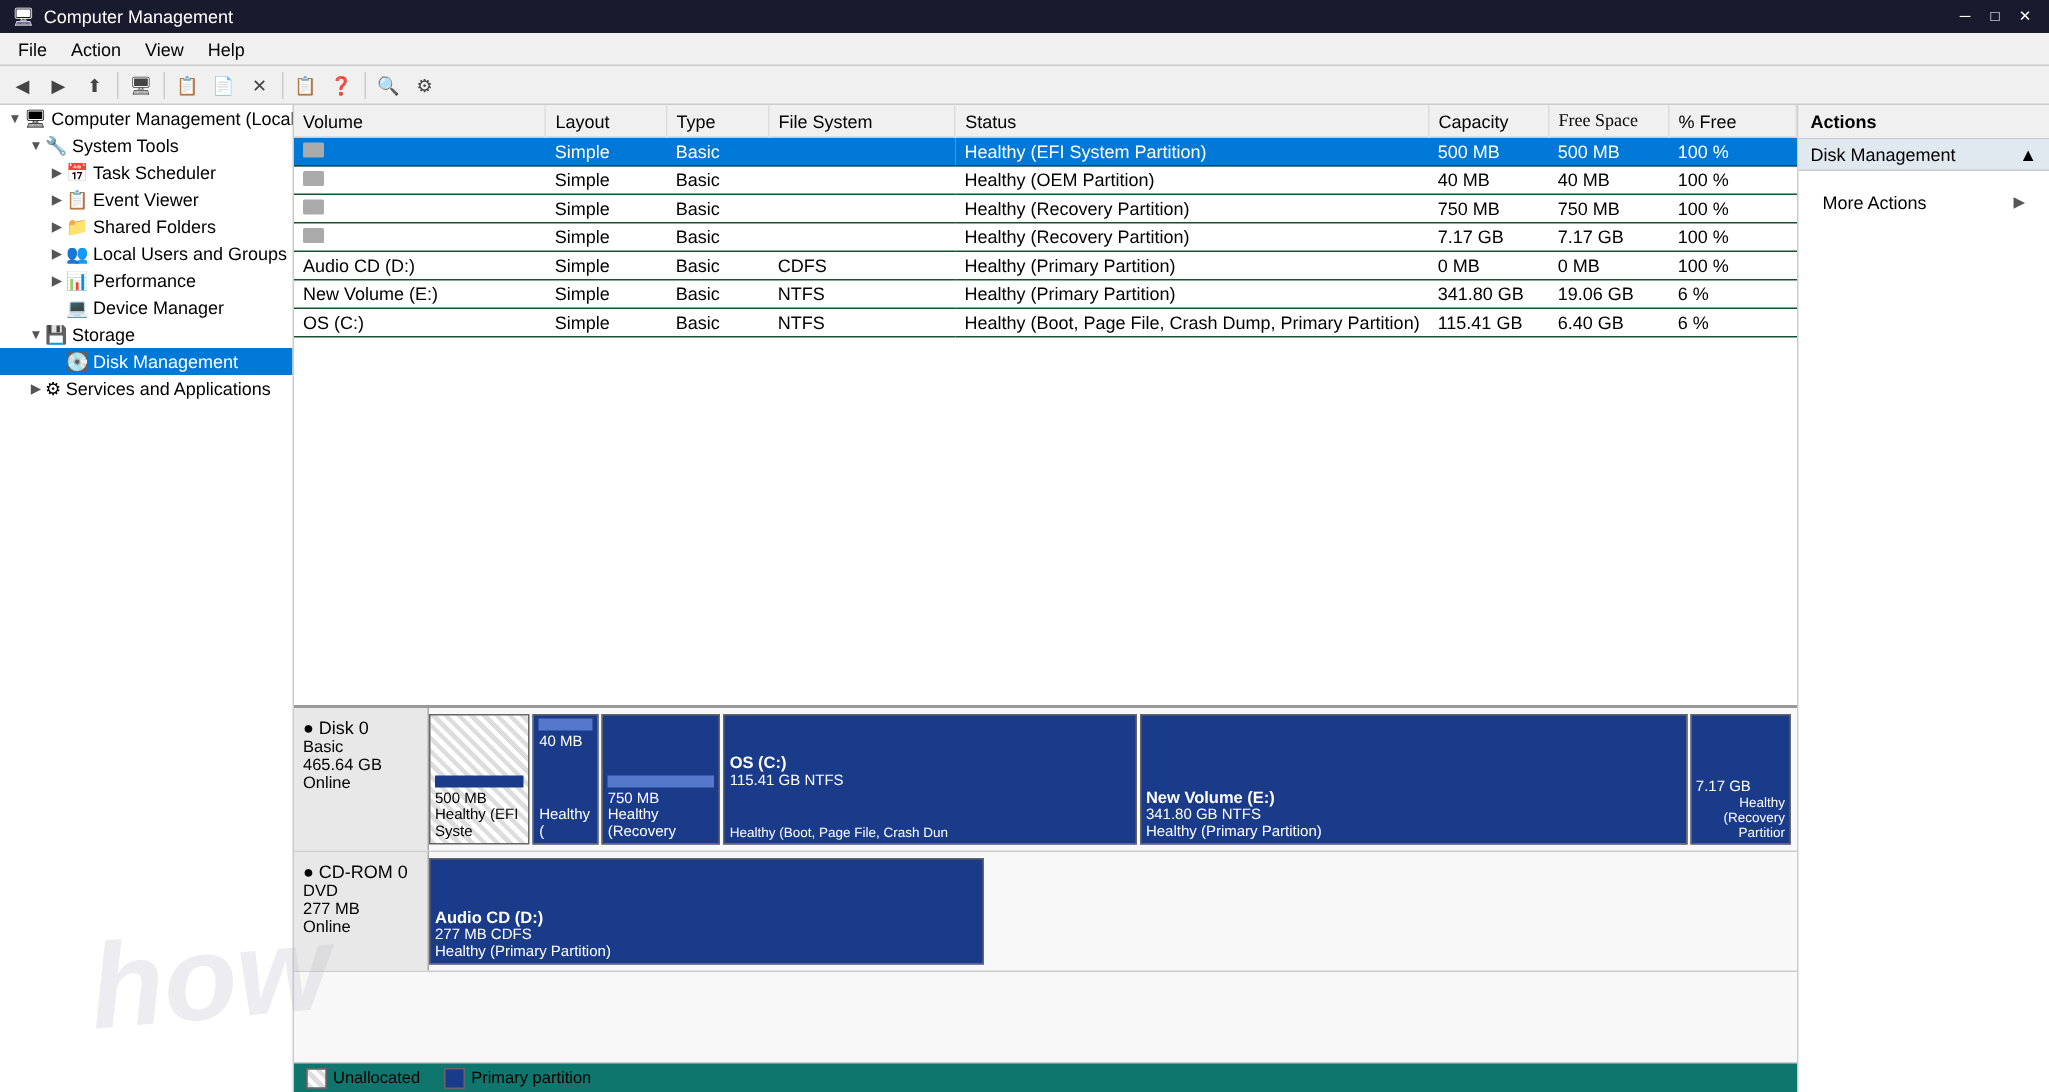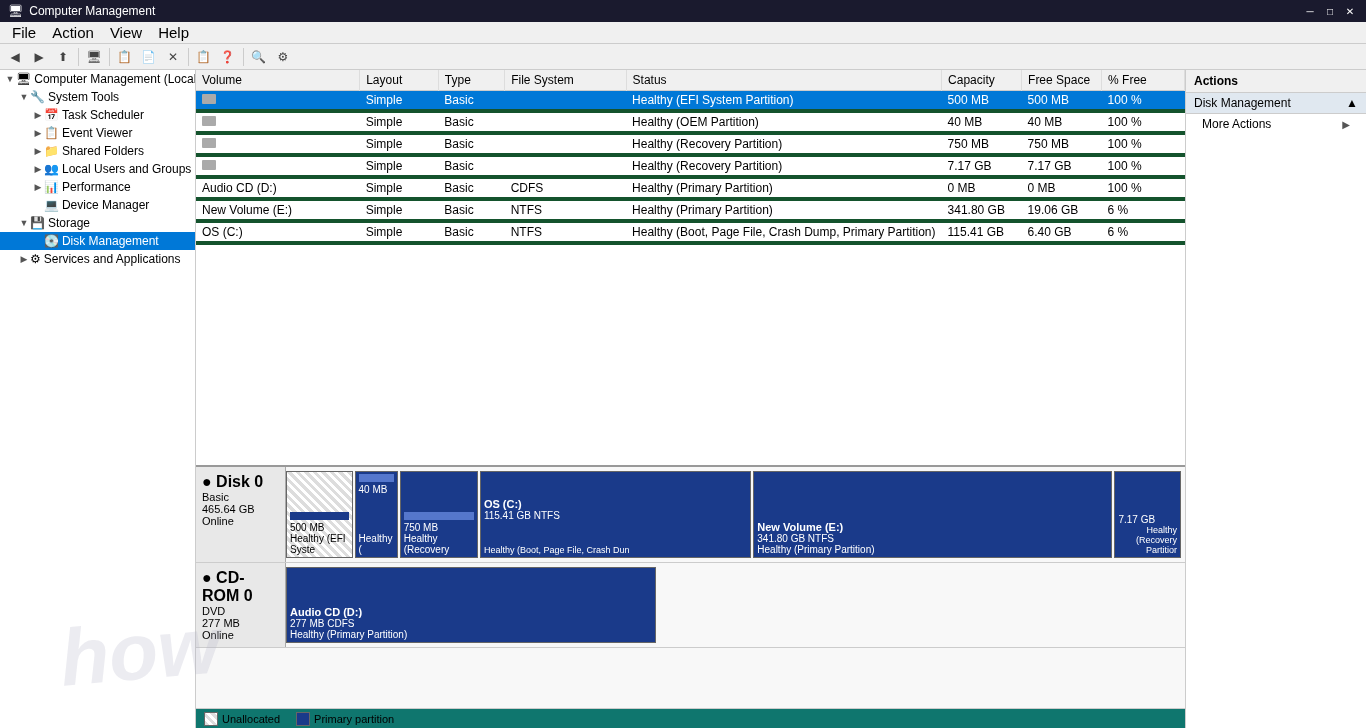--- a/index.html
+++ b/index.html
@@ -28,21 +28,21 @@
       background: #f0f0f0;
       border-bottom: 1px solid #ccc;
       height: 22px;
       display: flex;
       align-items: center;
       padding: 0 4px;
     }
     #menu-bar span {
       padding: 2px 8px;
       cursor: pointer;
-      font-size: 15px;
+      font-size: 12px;
       color: #000;
     }
 
     
     #toolbar {
       background: #f0f0f0;
       border-bottom: 1px solid #ccc;
       height: 26px;
       display: flex;
       align-items: center;
@@ -125,21 +125,21 @@
     }
     table thead th {
       text-align: left;
       padding: 3px 6px;
       border-right: 1px solid #ddd;
       font-weight: normal;
       cursor: pointer;
       white-space: nowrap;
       user-select: none;
     }
-    table tbody tr { border-bottom: 4px solid #14532d; }
+    table tbody tr { border-bottom: 1px solid #14532d; }
     table tbody td { padding: 2px 6px; white-space: nowrap; }
     table tbody tr.selected { background: #0078d7; color: white; }
 
     
     #disk-area {
       border-top: 2px solid #999;
       min-height: 200px;
       background: #f8f8f8;
       overflow-y: auto;
     }
@@ -152,21 +152,21 @@
     .disk-info {
       width: 90px;
       padding: 6px;
       background: #e8e8e8;
       border-right: 1px solid #aaa;
       display: flex;
       flex-direction: column;
       font-size: 11px;
       flex-shrink: 0;
     }
-    .disk-info .disk-name { font-weight: bold; font-size: 16px; }
+    .disk-info .disk-name { font-weight: normal; font-size: 12px; }
     .disk-partitions {
       flex: 1;
       display: flex;
       padding: 4px 4px 4px 0;
       gap: 2px;
       align-items: stretch;
     }
 
     .partition-block {
       display: flex;
@@ -204,42 +204,42 @@
       align-items: center;
       padding: 0 8px;
       gap: 16px;
       font-size: 11px;
     }
     .legend-item { display: flex; align-items: center; gap: 4px; }
     .legend-color { width: 14px; height: 14px; border: 1px solid #666; }
 
     
     #actions-panel {
-      width: 181px;
+      width: 168px;
       background: white;
       border-left: 1px solid #ccc;
       font-size: 12px;
     }
     .actions-header {
       background: #f0f0f0;
       padding: 4px 8px;
       font-weight: bold;
       border-bottom: 1px solid #ccc;
       display: flex;
       justify-content: space-between;
       align-items: center;
     }
     .actions-section-header {
       background: #e0e8f0;
       padding: 3px 8px;
       font-size: 12px;
       border-bottom: 1px solid #ccc;
     }
     .actions-item {
-      padding: 3px 16px;
+      padding: 14px 16px;
       cursor: pointer;
       display: flex;
       align-items: center;
       justify-content: space-between;
     }
     .actions-item .arrow { font-size: 10px; color: #555; }
 
     
     #watermark {
       position: absolute;
@@ -370,21 +370,21 @@
       <div id="table-area" style="height: 320px; overflow-y: auto;">
         <table>
           <thead>
             <tr id="table-header-row">
                 <th>Volume</th>
                 <th>Layout</th>
                 <th>Type</th>
                 <th>File System</th>
                 <th style="width: 300px;">Status</th>
                 <th style="width: 80px;">Capacity</th>
-                <th style="width: 80px;">Free Space</th>
+                <th style="width: 80px; font-family: Liberation Serif, serif;">Free Space</th>
                 <th>% Free</th>
               </tr>
           </thead>
           <tbody id="table-body">
               <tr class="selected">
                 <td><span style="display:inline-block;width:14px;height:10px;background:#aaa;margin-right:4px;border-radius:1px;"></span></td>
                 <td>Simple</td>
                 <td>Basic</td>
                 <td></td>
                 <td>Healthy (EFI System Partition)</td>

